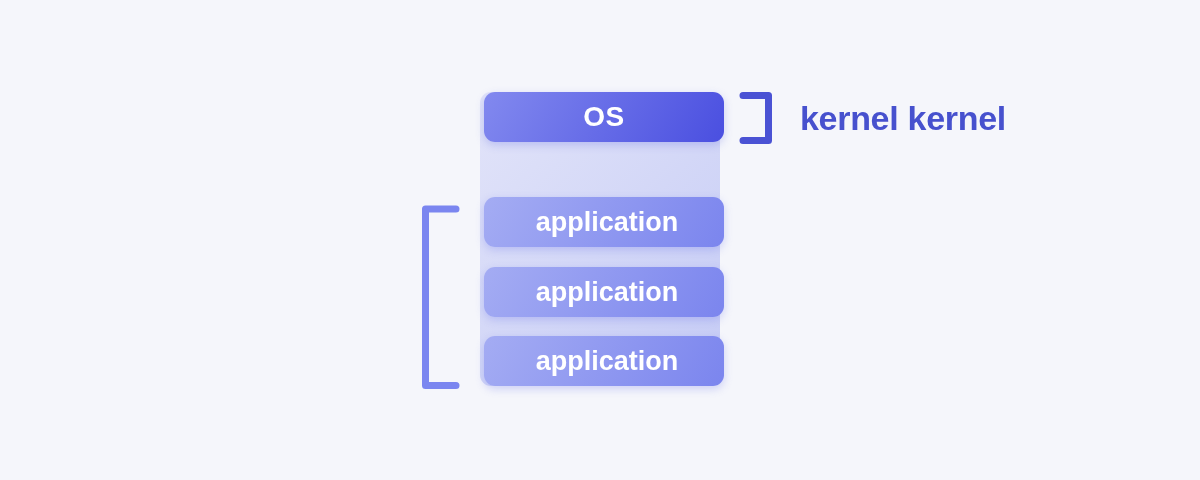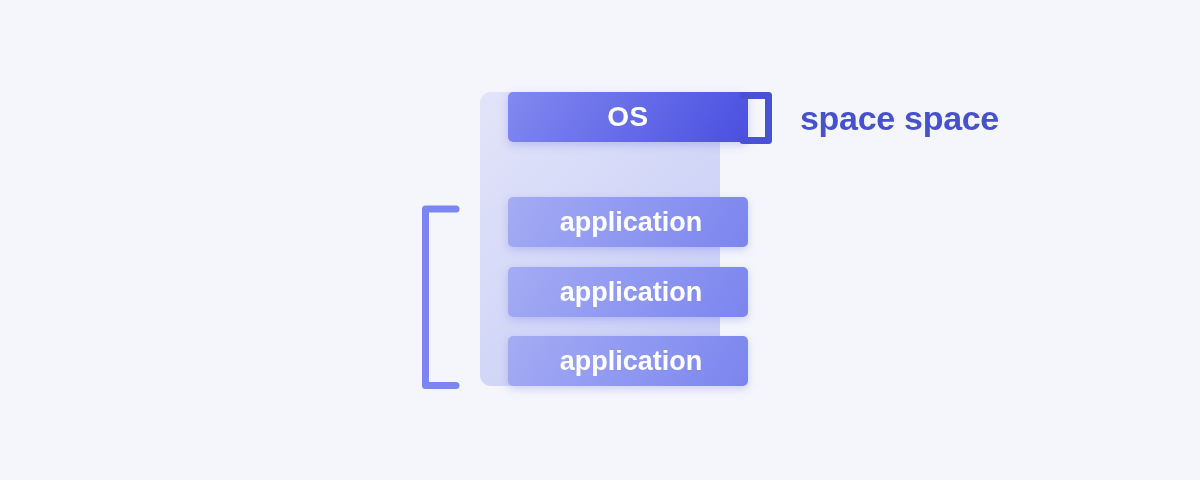--- a/index.html
+++ b/index.html
@@ -29,23 +29,23 @@
   }
   .stack-bg {
     position: absolute;
     left: 480px; top: 92px;
     width: 240px; height: 294px;
     border-radius: 11px;
     background: linear-gradient(135deg, var(--container_gradient_start) 0%, var(--container_gradient_end) 100%);
   }
   .box {
     position: absolute;
-    left: 508px;
+    left: 484px;
     width: 240px; height: 50px;
-    border-radius: 5px;
+    border-radius: 11px;
     display: flex;
     align-items: center;
     justify-content: center;
     color: var(--box_text);
     font-weight: 700;
   }
   .os {
     top: 92px;
     background: linear-gradient(120deg, var(--os_gradient_start) 0%, var(--os_gradient_end) 100%);
     font-size: 28px;
@@ -111,20 +111,20 @@
   </div>
 
   <div class="box app app3">
     <span>application</span>
   </div>
 
   <svg class="bracket kernel-bracket" width="36" height="58" viewBox="0 0 36 58" aria-hidden="true">
     <path d="M4 6.5 H29.5 V51.5 H4"></path>
   </svg>
 
-  <div class="space-label kernel-label">space space</div>
+  <div class="space-label kernel-label">kernel kernel</div>
 
   <svg class="bracket user-bracket" width="44" height="191" viewBox="0 0 44 191" aria-hidden="true">
     <path d="M38 7 H7.5 V183.5 H38"></path>
   </svg>
 
 
 </div>
 
 </body></html>

